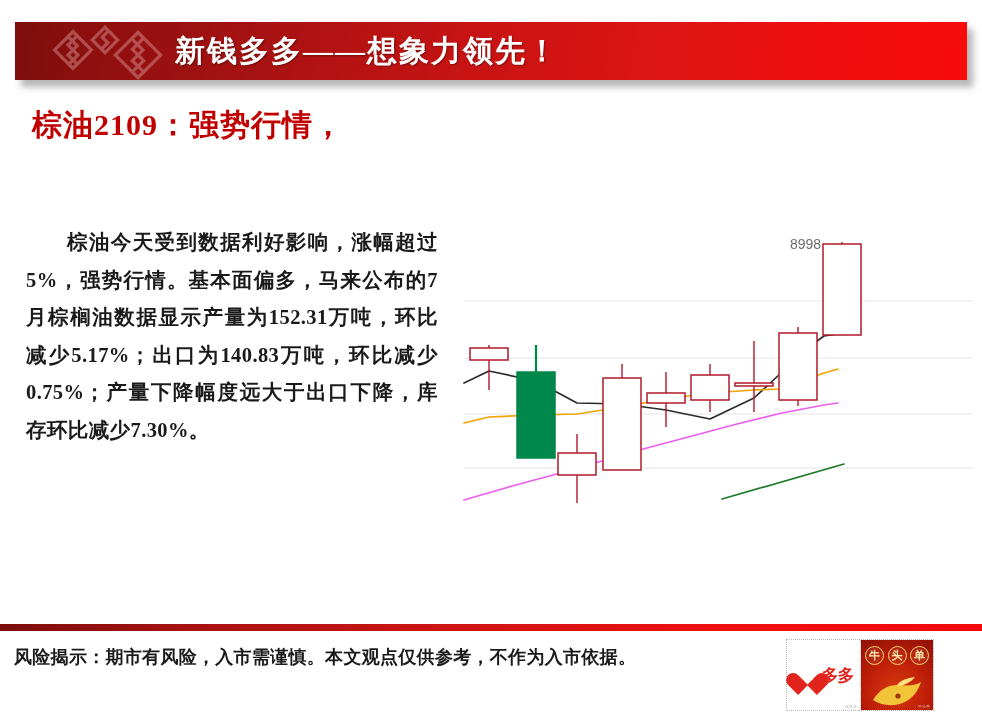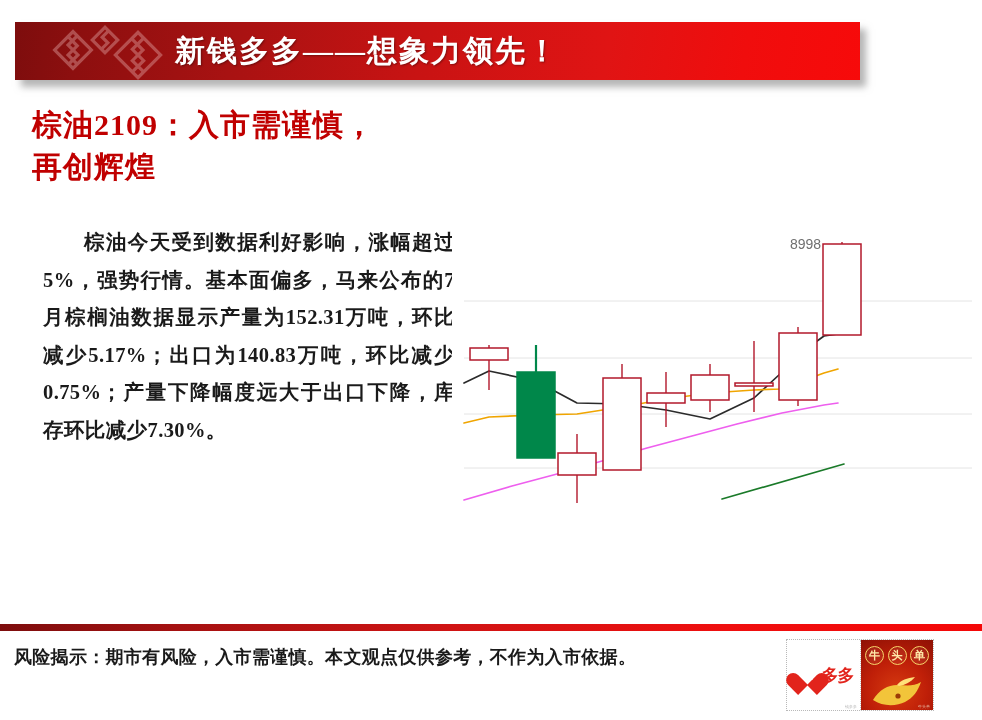--- a/index.html
+++ b/index.html
@@ -6,21 +6,21 @@
   body{
     width:982px;height:720px;
     background:#ffffff;
     font-family:"Liberation Serif", serif;
     position:relative;
     overflow:hidden;
   }
 
   
   #header-banner{
-    position:absolute;left:15px;top:22px;width:845px;height:58px;
+    position:absolute;left:15px;top:22px;width:952px;height:58px;
     background:linear-gradient(100deg,#7d0d0d 0%,#8d0f0f 8%,#a81212 26%,#c81313 48%,#e01414 70%,#f00d0d 86%,#f70a0a 100%);
     box-shadow:6px 7px 7px rgba(120,120,120,0.55);
     overflow:hidden;
   }
   #banner-ornament{
     position:absolute;left:22px;top:2px;width:145px;height:56px;
     opacity:.72;
   }
   #banner-title{
     position:absolute;left:160px;top:50%;transform:translateY(-50%);
@@ -48,21 +48,20 @@
   #body-paragraph{
     position:absolute;left:26px;top:224px;width:412px;
     color:#1a1a1a;
     font-family:"Liberation Serif", serif;
     font-weight:bold;
     font-size:20.5px;
     line-height:1.83;
     text-indent:2em;
     text-align:justify;
     letter-spacing:.4px;
-    margin-left:17px;
   }
 
   
   #chart-panel{
     position:absolute;left:452px;top:228px;width:520px;height:292px;
     background:#ffffff;
     text-align:right;
   }
   #chart-svg{display:block;}
   #price-label{
@@ -167,22 +166,21 @@
         <rect x="0" y="0" width="32" height="32"></rect>
         <path d="M8 0 L8 16 L24 16 L24 32"></path>
         <path d="M0 9 L16 9 L16 24 L32 24"></path>
       </g>
     </g>
   </svg>
   <div id="banner-title">新钱多多——想象力领先！</div>
 </div>
 
 <div id="slide-title">
-  <div>棕油2109：入市需谨慎，</div>
-  <div>再创辉煌</div>
+  <div>棕油2109：强势行情，</div>
 </div>
 
 <div id="body-paragraph">棕油今天受到数据利好影响，涨幅超过5%，强势行情。基本面偏多，马来公布的7月棕榈油数据显示产量为152.31万吨，环比减少5.17%；出口为140.83万吨，环比减少0.75%；产量下降幅度远大于出口下降，库存环比减少7.30%。</div>
 
 <div id="chart-panel">
   <svg id="chart-svg" width="520" height="292" viewBox="440 228 520 292" xmlns="http://www.w3.org/2000/svg">
     <g id="grid-group" stroke="#e4e4e4" stroke-width="1">
         <line x1="452" x2="960" y1="301" y2="301"></line>
         <line x1="452" x2="960" y1="358" y2="358"></line>
         <line x1="452" x2="960" y1="414" y2="414"></line>

